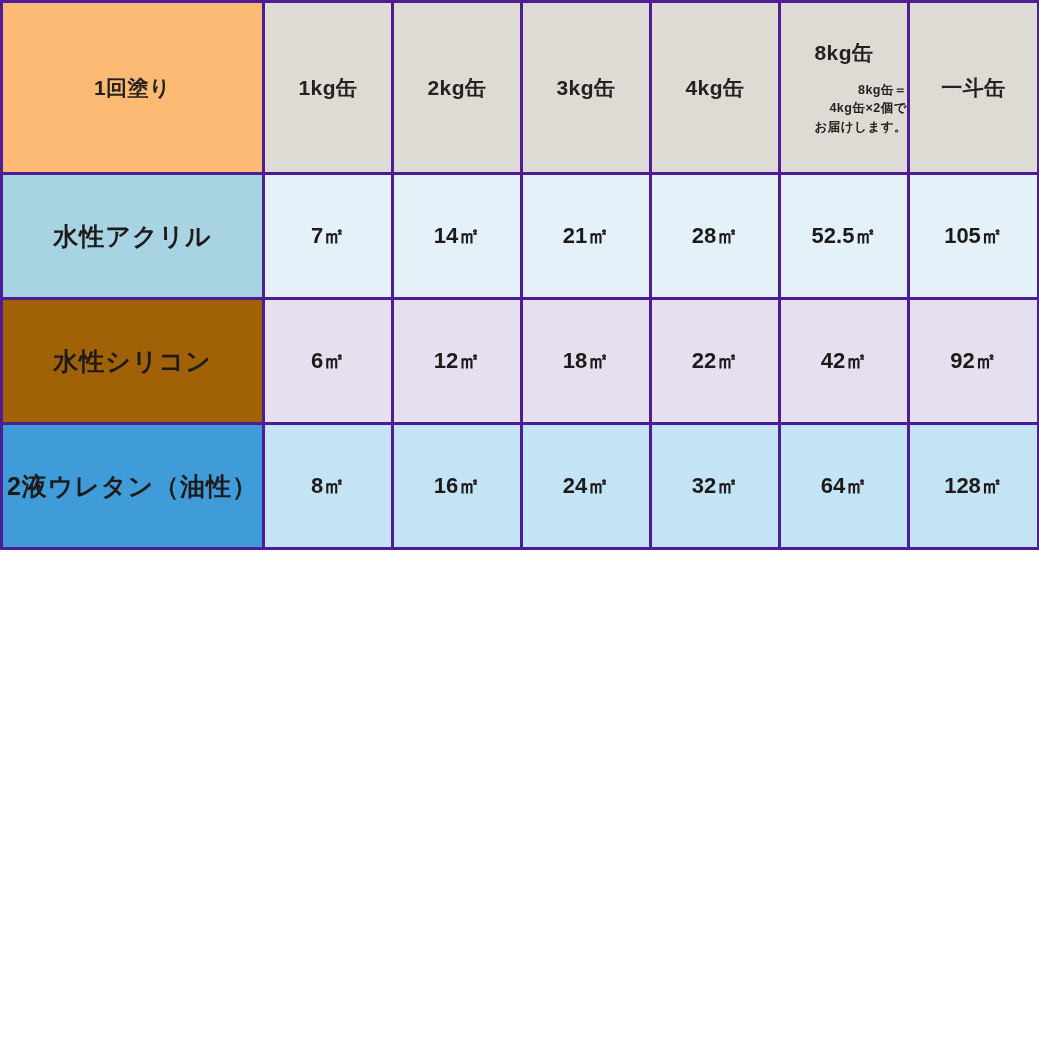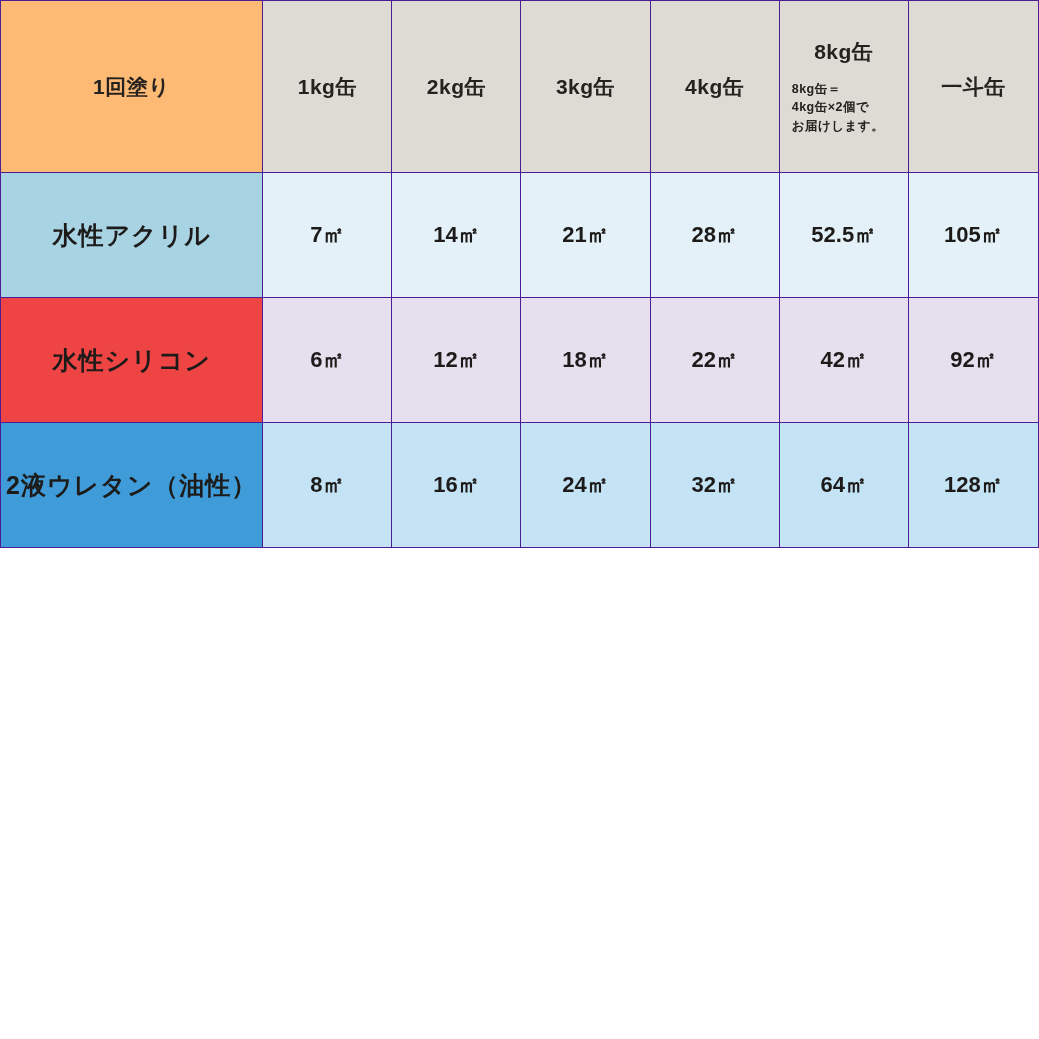--- a/index.html
+++ b/index.html
@@ -16,21 +16,21 @@
   #coverage-table {
     width: 1039px;
     border-collapse: collapse;
     table-layout: fixed;
   }
   #coverage-table col.c-label { width: 262px; }
   #coverage-table col.c-data  { width: 129px; }
   #coverage-table col.c-data-last { width: 130px; }
 
   #coverage-table td {
-    border: 1px solid #4c1d95;
+    border: 3px solid #4c1d95;
     text-align: center;
     vertical-align: middle;
     padding: 0;
     box-sizing: border-box;
   }
 
   
   tr.header-row td {
     height: 172px;
     background: #dedad4;
@@ -43,21 +43,21 @@
     background: #fdba74;
     font-size: 21px;
   }
   td.header-8kg .hdr-main { font-size: 21px; font-weight: bold; display:block; }
   td.header-8kg .hdr-note {
     display: block;
     margin-top: 14px;
     font-size: 12.5px;
     font-weight: bold;
     line-height: 1.45;
-    text-align: left;
+    text-align: right;
     padding-left: 12px;
     color: #24211f;
   }
 
   
   tr.data-row td { height: 125px; }
   td.row-label {
     font-weight: bold;
     font-size: 25px;
     color: #1d1b1a;
@@ -69,21 +69,21 @@
     color: #1d1b1a;
   }
 
   
   .theme-acryl .row-label   { background: #a8d3e3; }
   .theme-acryl .cell-value  { background: #e4f1f8; }
 
   .theme-naiso .row-label   { background: #f5c36a; }
   .theme-naiso .cell-value  { background: #fdeed7; }
 
-  .theme-silicon .row-label  { background: #ef4444; }
+  .theme-silicon .row-label  { background: #a16207; }
   .theme-silicon .cell-value { background: #e6dfee; }
 
   .theme-lacquer .row-label  { background: #e8705a; }
   .theme-lacquer .cell-value { background: #fadcd4; }
 
   .theme-urethane .row-label  { background: #3f9cd9; }
   .theme-urethane .cell-value { background: #c4e3f5; }
 </style>
 </head>
 <body>

